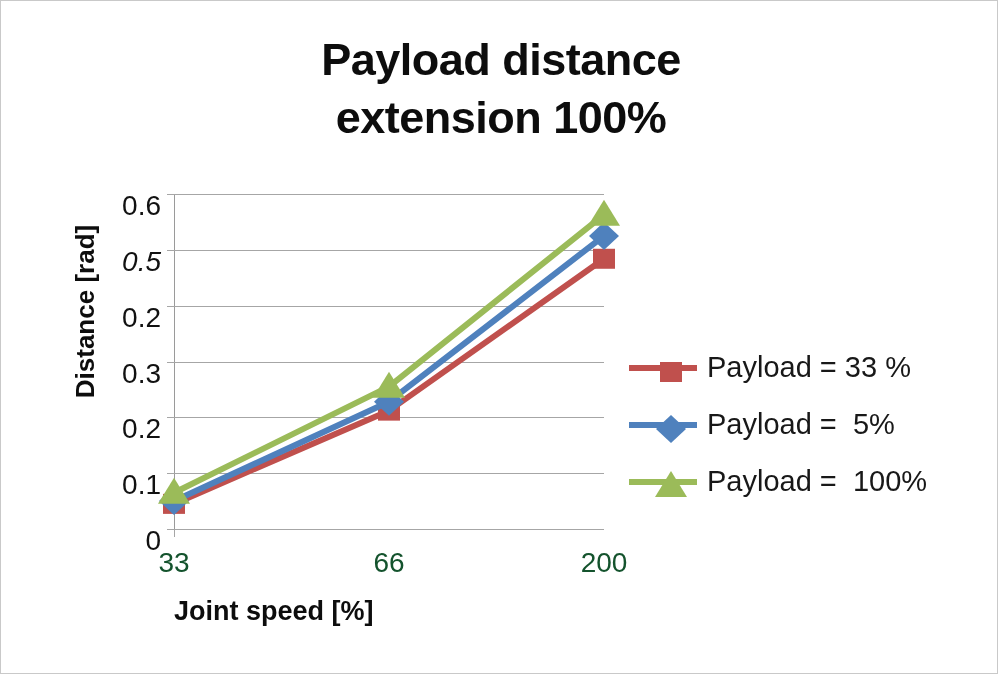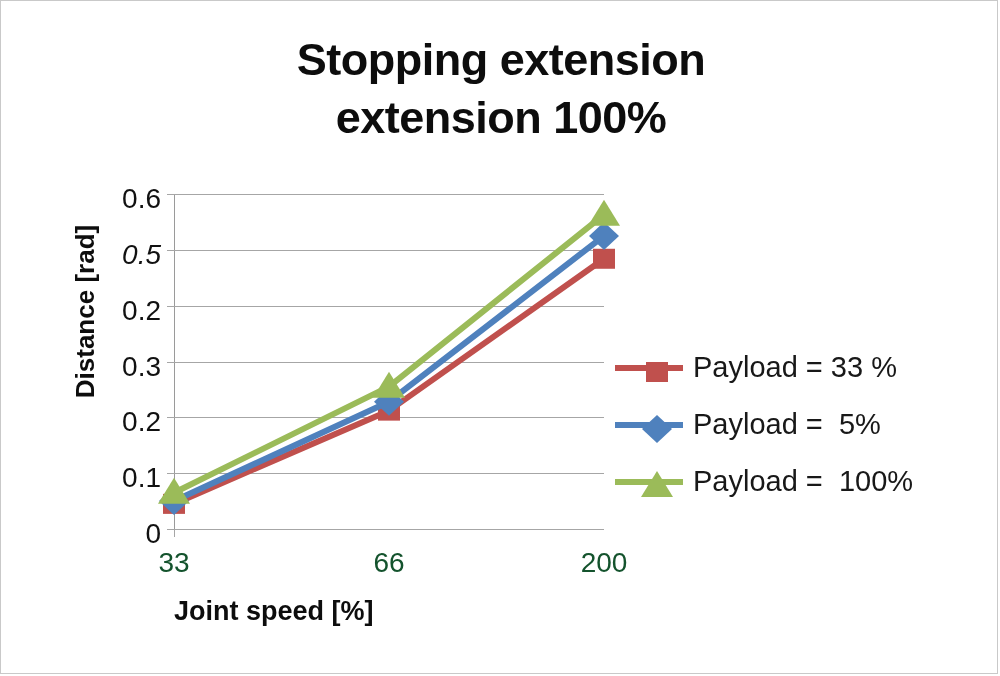--- a/index.html
+++ b/index.html
@@ -85,21 +85,21 @@
     right: 0;
     width: 72px;
     text-align: right;
     font-size: 28px;
     color: #111111;
     transform: translateY(-50%);
   }
   #ytick-labels {
     position: absolute;
     left: 80px;
-    top: 5px;
+    top: 12px;
     width: 80px;
     height: 579px;
   }
   .xtick-label {
     position: absolute;
     width: 110px;
     text-align: center;
     font-size: 28px;
     color: #14532d;
     top: 546px;
@@ -123,21 +123,21 @@
     width: 430px;
     text-align: left;
     font-size: 27px;
     font-weight: bold;
     color: #0d0d0d;
   }
 
   
   #legend {
     position: absolute;
-    left: 614px;
+    left: 628px;
     top: 338px;
     width: 340px;
   }
   .legend-item {
     display: flex;
     align-items: center;
     height: 57px;
   }
   .legend-swatch {
     width: 68px;
@@ -170,21 +170,21 @@
     top: 0;
     overflow: visible;
   }
 </style>
 </head>
 <body>
 
 <div id="canvas">
 
   <div id="chart-title">
-    <span class="line">Stopping extension</span>
+    <span class="line">Payload distance</span>
     <span class="line">extension 100%</span>
   </div>
 
   <div id="ylabel">Distance [rad]</div>
 
   <div id="ytick-labels">
       <div class="ytick-label" style="top: 193px;">0.6</div>
       <div class="ytick-label" style="top: 248.833px; font-style: italic;">0.5</div>
       <div class="ytick-label" style="top: 304.667px;">0.2</div>
       <div class="ytick-label" style="top: 360.5px;">0.3</div>

